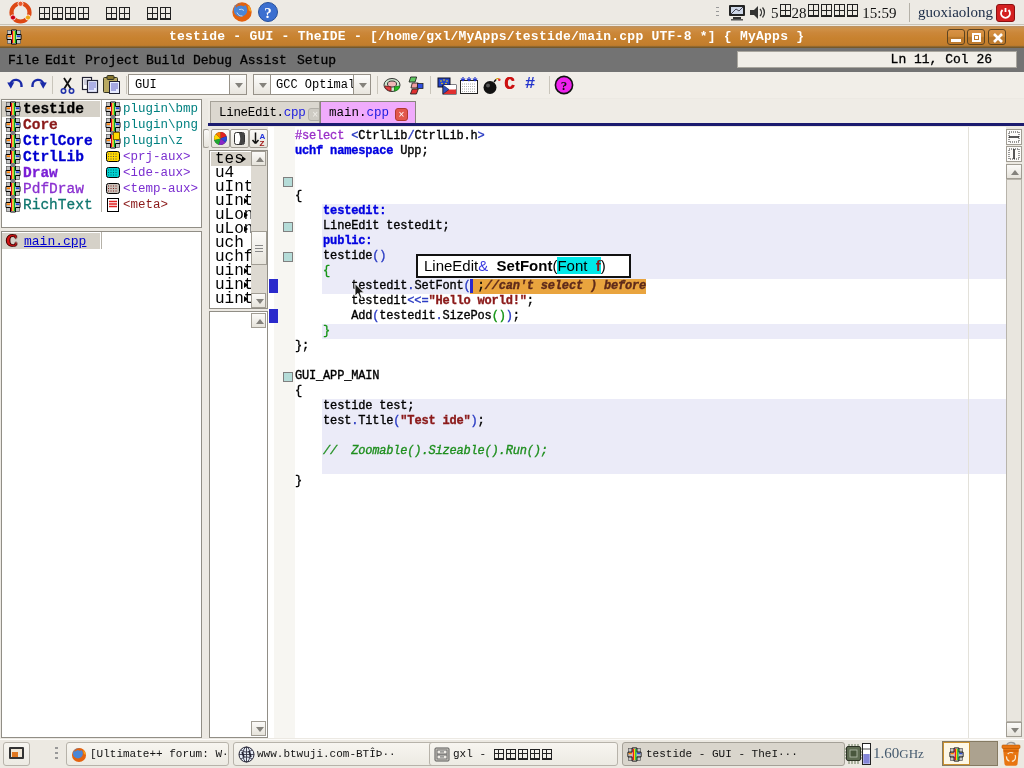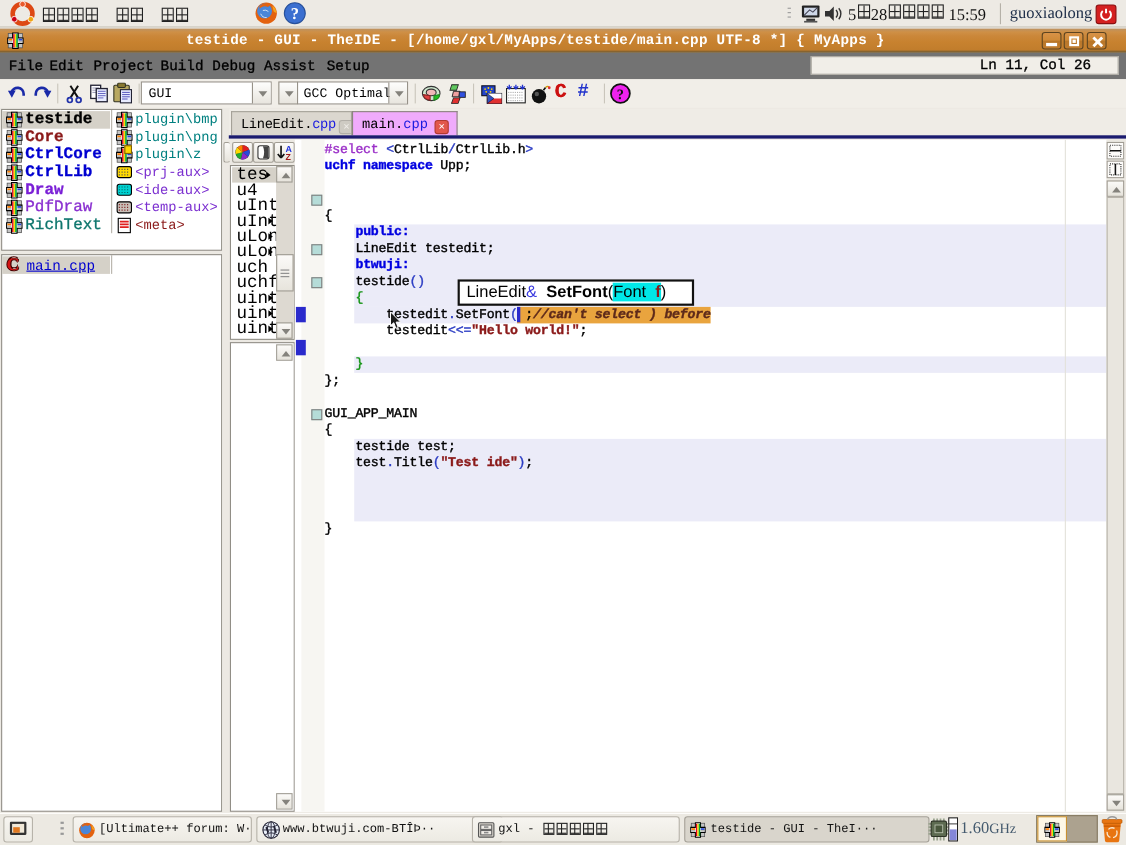--- a/index.html
+++ b/index.html
@@ -393,33 +393,35 @@
 <div class="abs" style="left:700px;top:0;width:1px;height:611px;background:#e3e1da"></div>
 <div class="tealsq" style="top:50px"></div>
 <div class="tealsq" style="top:95px"></div>
 <div class="tealsq" style="top:125px"></div>
 <div class="tealsq" style="top:245px"></div>
 <div class="bluemark" style="top:152px"></div>
 <div class="bluemark" style="top:182px"></div>
 <div class="cl" style="top:2px"><span class="di">#select</span> <span class="b">&lt;</span>CtrlLib<span class="b">/</span>CtrlLib.h<span class="b">&gt;</span></div>
 <div class="cl" style="top:17px"><span class="k">uchf namespace</span> Upp;</div>
 <div class="cl" style="top:62px">{</div>
-<div class="cl" style="top:77px">    <span class="k">public:</span></div>
+<div class="cl" style="top:77px">    <span class="k">testedit:</span></div>
 <div class="cl" style="top:92px">    LineEdit testedit;</div>
-<div class="cl" style="top:107px">    <span class="k">btwuji:</span></div>
+<div class="cl" style="top:107px">    <span class="k">public:</span></div>
 <div class="cl" style="top:122px">    testide<span class="b">()</span></div>
 <div class="cl" style="top:137px">    <span class="gr">{</span></div>
 <div class="cl" style="top:152px">        testedit<span class="b">.</span>SetFont<span class="b">(<span style="visibility:hidden">)</span></span>;<span class="fnd">//can't select ) before</span></div>
 <div class="cl" style="top:167px">        testedit<span class="b">&lt;&lt;=</span><span class="st">"Hello world!"</span>;</div>
+<div class="cl" style="top:182px">        Add<span class="b">(</span>testedit<span class="b">.</span>SizePos<span class="gr">()</span><span class="b">)</span>;</div>
 <div class="cl" style="top:197px">    <span class="gr">}</span></div>
 <div class="cl" style="top:212px">};</div>
 <div class="cl" style="top:242px">GUI_APP_MAIN</div>
 <div class="cl" style="top:257px">{</div>
 <div class="cl" style="top:272px">    testide test;</div>
 <div class="cl" style="top:287px">    test<span class="b">.</span>Title<span class="b">(</span><span class="st">"Test ide"</span><span class="b">)</span>;</div>
+<div class="cl" style="top:317px">    <span class="cm">//  Zoomable().Sizeable().Run();</span></div>
 <div class="cl" style="top:347px">}</div>
 <div class="abs" style="left:202px;top:152px;width:3px;height:14px;background:#2a2acc"></div>
 <div class="abs" id="tooltip" style="left:148px;top:127px;width:215px;height:24px;background:#fff;border:2px solid #111;font-family:'Liberation Sans',sans-serif;font-size:15px;line-height:19px;padding-left:6px;white-space:nowrap">LineEdit<span style="color:#3a3ae0">&amp;</span>&nbsp; <b>SetFont</b>(<span style="background:#00e8e8">Font&nbsp; <span style="color:#8b1a1a"><b>f</b></span></span>)</div>
 <svg class="abs" style="left:86px;top:156px" width="12" height="18" viewBox="0 0 12 18">
         <path d="M1 0.5 L1 13 L4 10.4 L5.9 15.5 L8 14.7 L6.1 9.8 L10.2 9.8 Z" fill="#1a1a1a" stroke="#fff" stroke-width="0.9"></path>
       </svg>
 </div>
 
 <div class="abs" id="rightsb" style="left:1006px;top:127px;width:17px;height:611px;background:#ece9e2">
 <div class="abs" style="left:0;top:2px;width:16px;height:16px;border:1px solid #a19d94;background:#fdfcfa"><svg width="14" height="14" viewBox="0 0 14 14">

